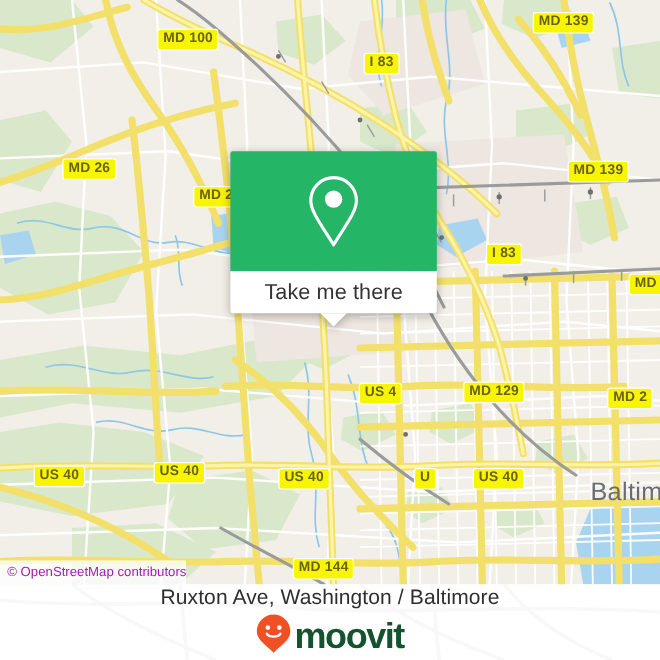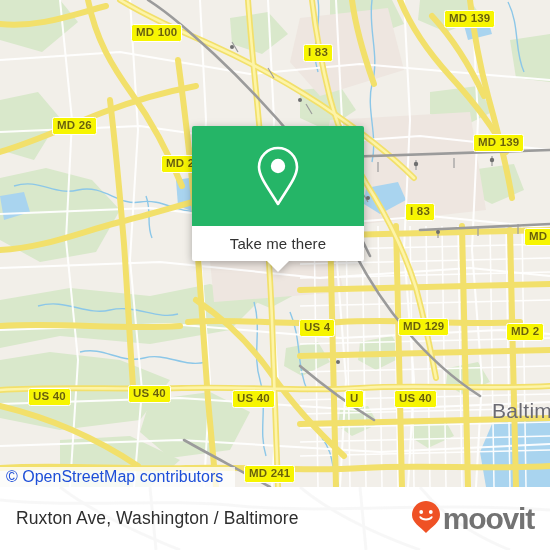--- a/index.html
+++ b/index.html
@@ -38,25 +38,25 @@
     color:#6b6b73;
     font-size:21px;
     letter-spacing:0.3px;
     white-space:nowrap;
   }
 
   
   #attribution{
     position:absolute;left:0;bottom:0;
     background:rgba(255,255,255,.78);
-    color:#1d4ed8;
-    font-size:16px;
+    color:#a21caf;
+    font-size:11px;
     line-height:20px;
     height:20px;
-    padding:0 12px 0 6px;
+    padding:0 0 0 6px;
     white-space:nowrap;
   }
 
   
   #card{
     position:absolute;left:192px;top:126px;width:172px;
     filter:drop-shadow(0 2px 4px rgba(0,0,0,.30));
   }
   #card-top{
     width:100%;height:100px;
@@ -65,21 +65,21 @@
     display:flex;align-items:center;justify-content:center;
   }
   #card-bottom{
     width:100%;height:35px;
     background:#ffffff;
     border-radius:0 0 2px 2px;
     display:flex;align-items:center;justify-content:center;
     position:relative;
   }
   #card-label{
-    color:#333333;font-size:15px;letter-spacing:.1px;
+    color:#333333;font-size:18px;letter-spacing:.1px;
   }
   #card-tail{
     position:absolute;left:50%;top:100%;
     width:0;height:0;margin-left:-11px;
     border-left:11px solid transparent;
     border-right:11px solid transparent;
     border-top:11px solid #ffffff;
   }
   #pin-icon svg{display:block;}
 
@@ -88,29 +88,29 @@
     position:absolute;left:0;top:487px;width:550px;height:63px;
     background:#ffffff;overflow:hidden;
   }
   #footer-watermark{
     position:absolute;left:0;top:-487px;width:550px;height:550px;
     opacity:.10;
   }
   #footer-inner{
     position:relative;width:100%;height:100%;
     display:flex;align-items:center;justify-content:space-between;
-    padding:0 16px;box-sizing:border-box;
+    padding:0 16px;box-sizing:border-box;flex-direction:column;
   }
   #place-title{
     color:#2e2e2e;font-size:17.5px;letter-spacing:.1px;white-space:nowrap;
   }
   #brand{display:flex;align-items:center;gap:2px;}
   #brand-mark{display:block;}
   #brand-word{
-    color:#737373;font-size:30px;font-weight:bold;letter-spacing:-1.2px;
+    color:#14532d;font-size:30px;font-weight:bold;letter-spacing:-1.2px;
     line-height:30px;
   }
 </style>
 </head>
 <body>
 
 <div id="page">
 
   <div id="map">
 
@@ -301,36 +301,36 @@
               <circle cx="338" cy="362" r="2"></circle>
           </g>
         </g>
       </defs>
 
       <use href="#maptile"></use>
     </svg>
 
     <div id="shields">
         <div class="shield" style="left: 131px; top: 24px;">MD 100</div>
-        <div class="shield" style="left: 52px; top: 117px;">MD 26</div>
+        <div class="shield" style="left: 52px; top: 132px;">MD 26</div>
         <div class="shield" style="left: 161px; top: 155px;">MD 2</div>
         <div class="shield" style="left: 303px; top: 44px;">I 83</div>
         <div class="shield" style="left: 444px; top: 10px;">MD 139</div>
         <div class="shield" style="left: 473px; top: 134px;">MD 139</div>
         <div class="shield" style="left: 405px; top: 203px;">I 83</div>
         <div class="shield" style="left: 524px; top: 228px;">MD 4</div>
         <div class="shield" style="left: 299px; top: 319px;">US 4</div>
-        <div class="shield" style="left: 398px; top: 318px;">MD 129</div>
+        <div class="shield" style="left: 386px; top: 318px;">MD 129</div>
         <div class="shield" style="left: 506px; top: 323px;">MD 2</div>
         <div class="shield" style="left: 28px; top: 388px;">US 40</div>
         <div class="shield" style="left: 128px; top: 385px;">US 40</div>
         <div class="shield" style="left: 232px; top: 390px;">US 40</div>
         <div class="shield" style="left: 345px; top: 390px;">U</div>
         <div class="shield" style="left: 394px; top: 390px;">US 40</div>
-        <div class="shield" style="left: 244px; top: 465px;">MD 241</div>
+        <div class="shield" style="left: 244px; top: 465px;">MD 144</div>
       </div>
 
     <div class="citylabel" style="left:492px;top:399px;">Baltimo</div>
 
     <div id="card">
       <div id="card-top">
         <span id="pin-icon">
           <svg width="46" height="62" viewBox="0 0 46 62" aria-hidden="true">
             <path d="M23 3 C12.5 3 4 11.5 4 22 C4 32 14 44 23 59 C32 44 42 32 42 22 C42 11.5 33.5 3 23 3 Z" fill="none" stroke="#ffffff" stroke-width="2.6" stroke-linejoin="round"></path>
             <circle cx="23" cy="21" r="7.2" fill="#ffffff"></circle>

